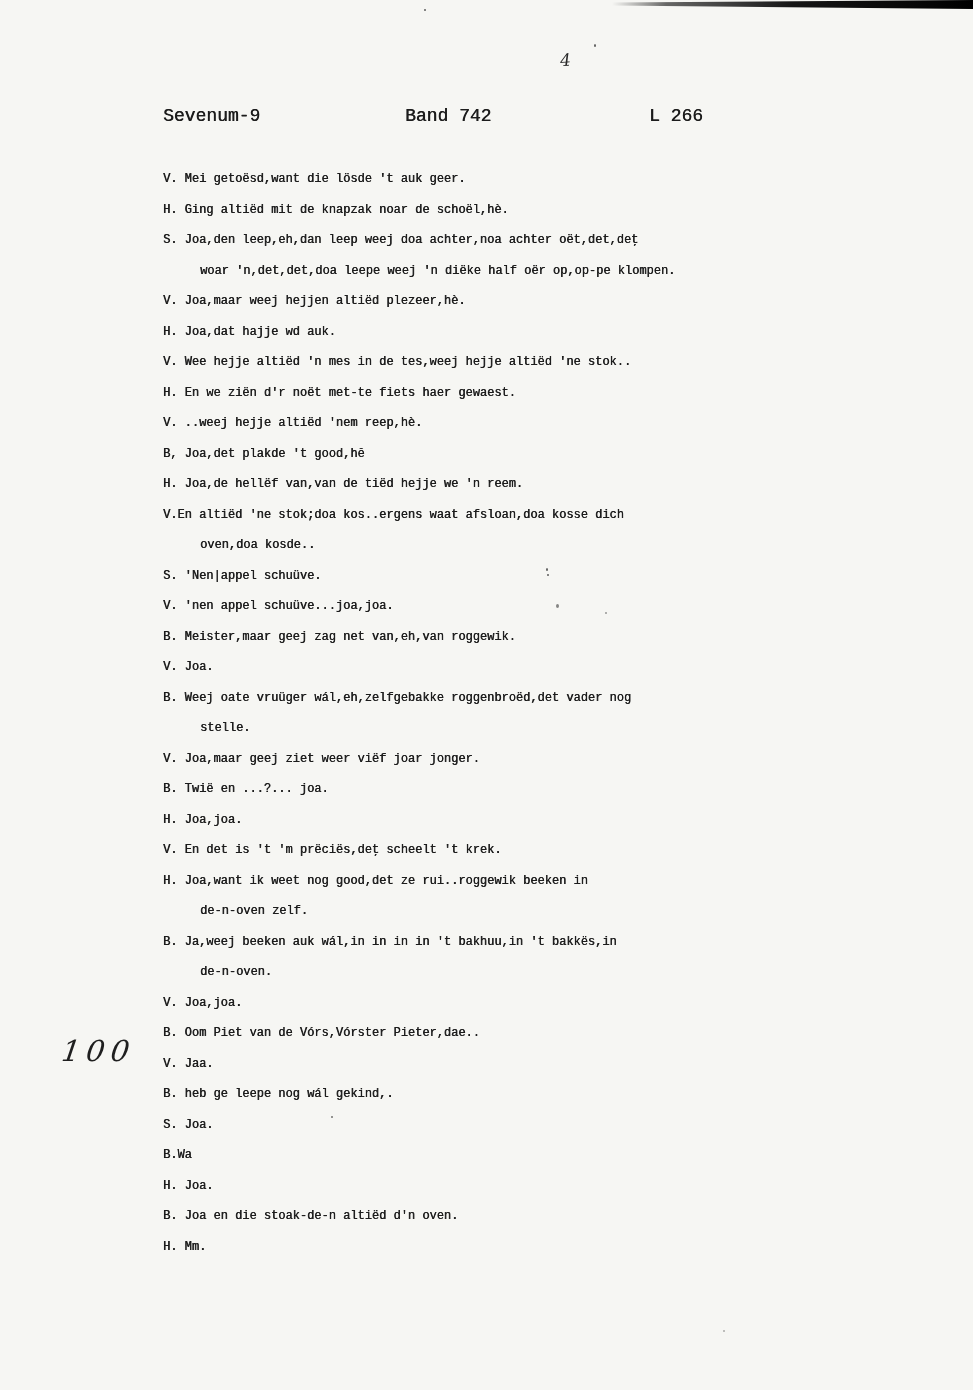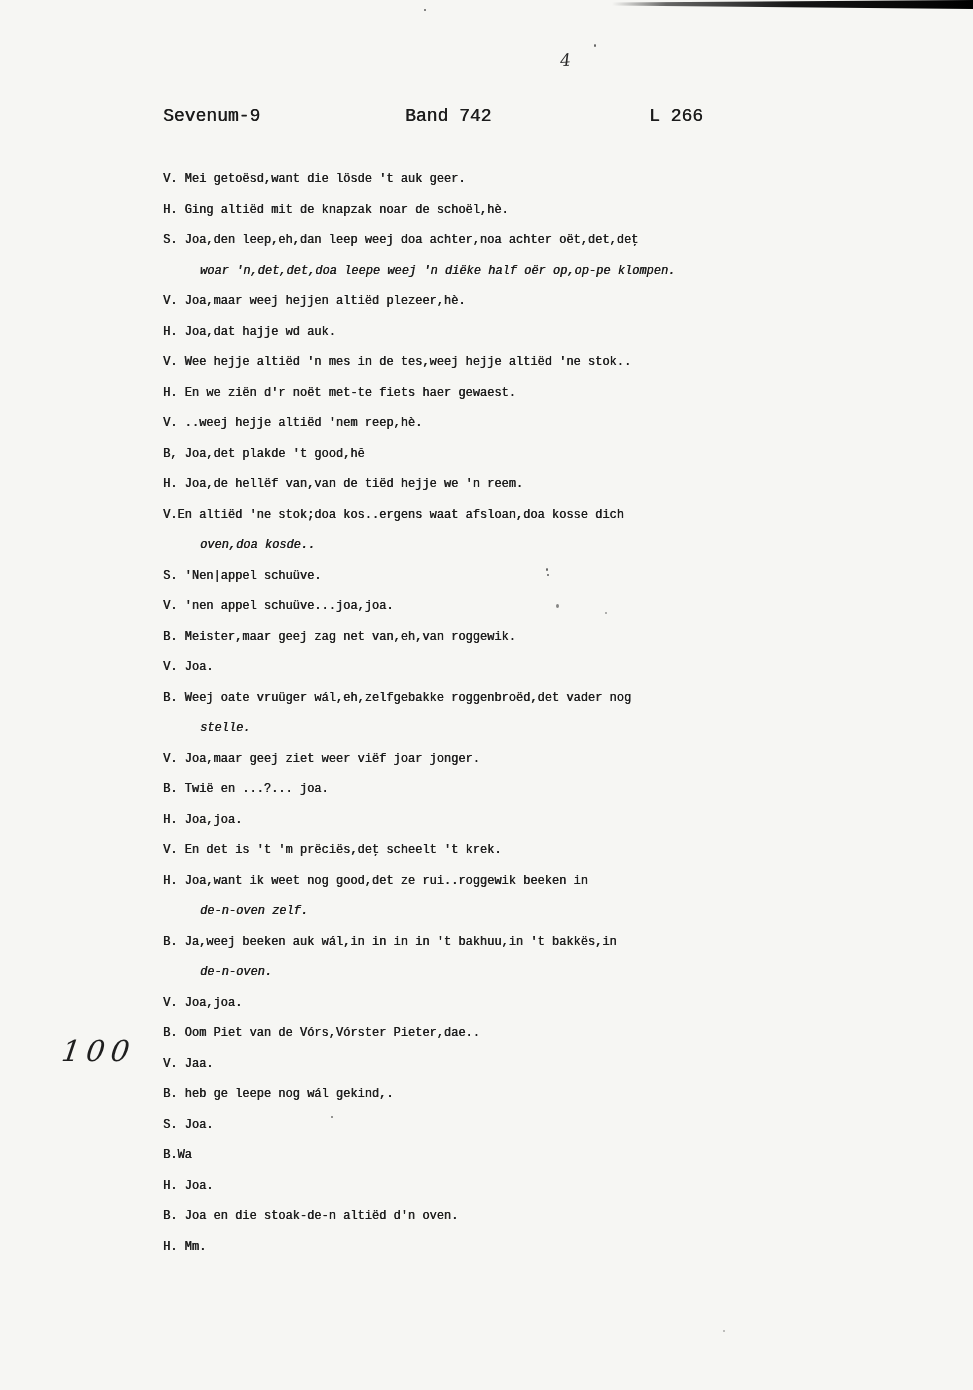--- a/index.html
+++ b/index.html
@@ -21,21 +21,21 @@
     font-size:18px;white-space:pre;
     text-shadow:.4px 0 0 currentColor;
   }
   .h-loc{left:163px;} .h-band{left:405px;} .h-code{left:649px;}
   .transcript{position:absolute;left:163px;top:164px;width:790px;}
   .line{
     white-space:pre;
     font-size:12px;line-height:30.5px;height:30.5px;
     text-shadow:.4px 0 0 currentColor;
   }
-  .line.cont{padding-left:37px;font-style:italic;}
+  .line.cont{padding-left:37px;}
   .margin-note{
     position:absolute;left:62px;top:1034px;
     font-family:"DejaVu Serif",serif;font-style:italic;
     font-size:29px;letter-spacing:6px;color:#1f1f1f;
     transform:skewX(-8deg);
   }
   .corner-mark{
     position:absolute;left:560px;top:50px;
     font-family:"DejaVu Serif",serif;font-style:italic;
     font-size:17px;color:#2a2a2a;transform:rotate(-4deg);

